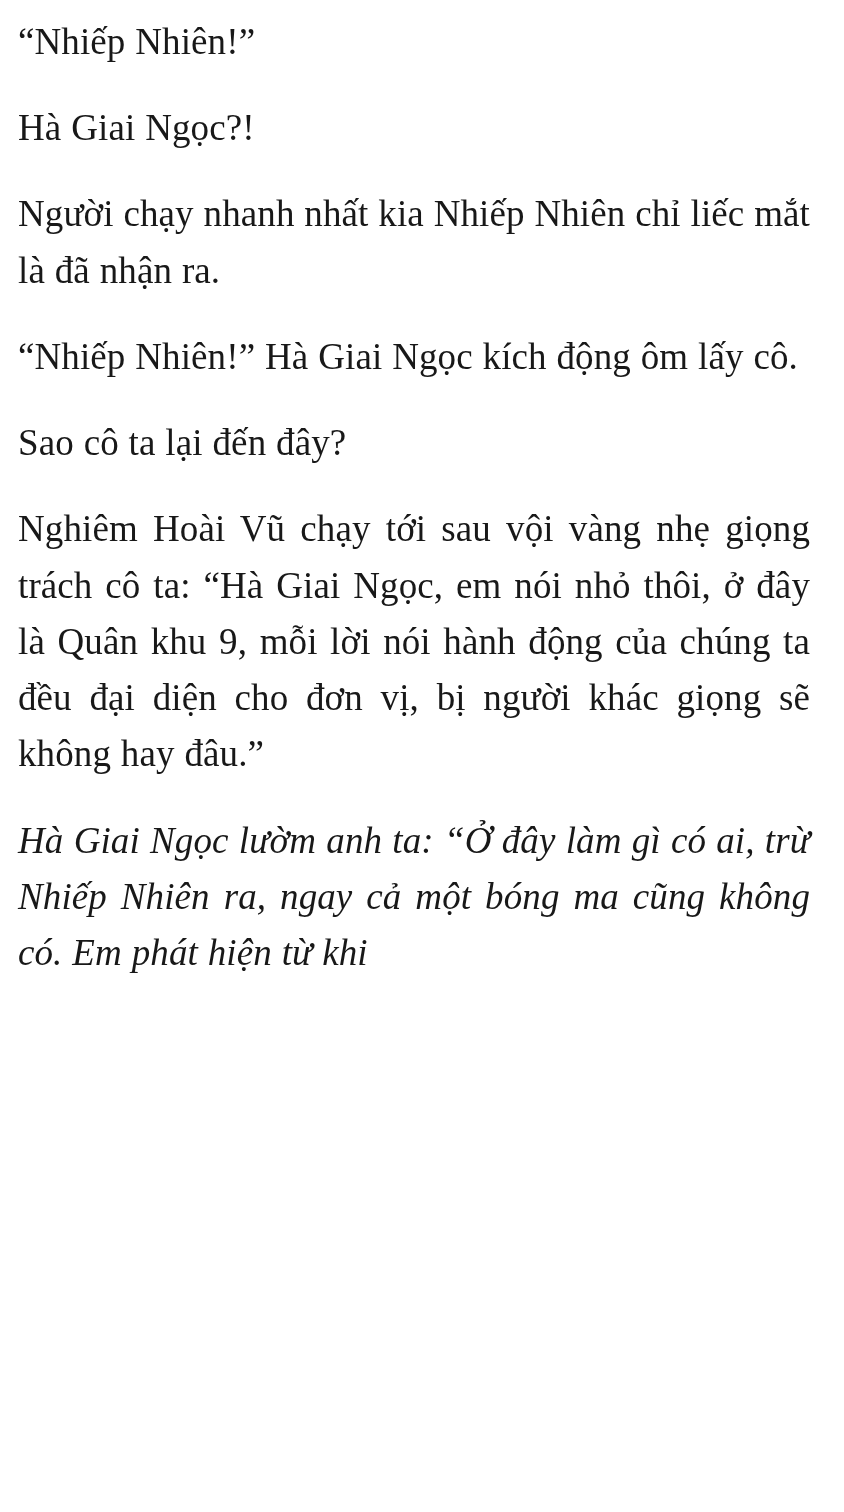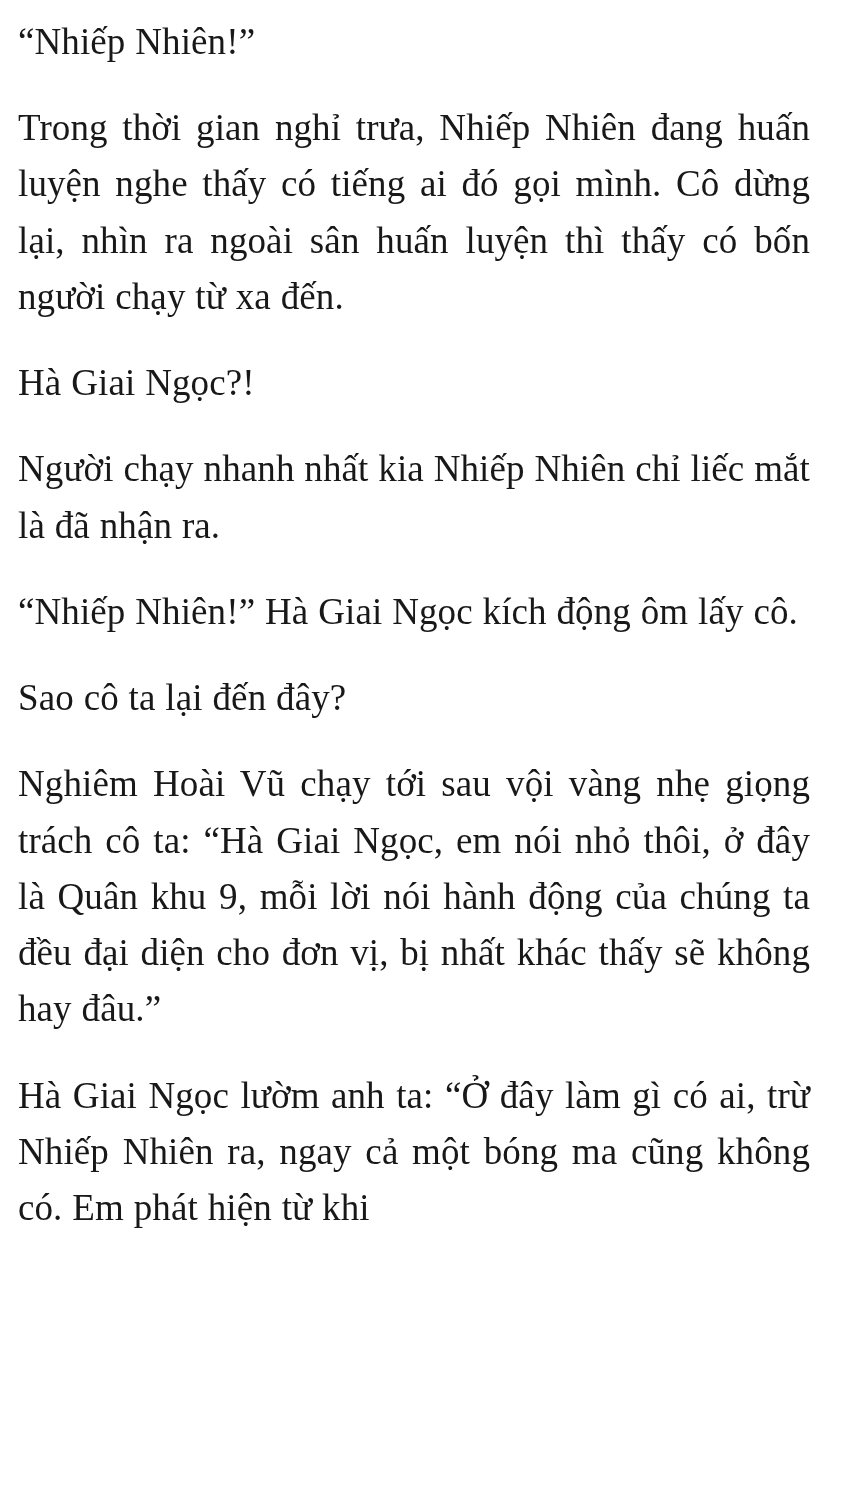--- a/index.html
+++ b/index.html
@@ -27,27 +27,27 @@
     letter-spacing: 0.1px;
     word-spacing: 0.5px;
     color: #181818;
   }
   .para:last-child {
     margin-bottom: 0;
   }
   
   .para.clipped {
     margin-bottom: 0;
+    font-style: italic;
   }
 </style>
 </head>
 <body>
 
 <div class="reader">
   <p class="para">“Nhiếp Nhiên!”</p>
-  <p class="para">Trong thời gian nghỉ trưa, Nhiếp Nhiên đang huấn luyện nghe thấy có tiếng ai đó gọi mình. Cô dừng lại, nhìn ra ngoài sân huấn luyện thì thấy có bốn người chạy từ xa đến.</p>
   <p class="para">Hà Giai Ngọc?!</p>
   <p class="para">Người chạy nhanh nhất kia Nhiếp Nhiên chỉ liếc mắt là đã nhận ra.</p>
   <p class="para">“Nhiếp Nhiên!” Hà Giai Ngọc kích động ôm lấy cô.</p>
   <p class="para">Sao cô ta lại đến đây?</p>
-  <p class="para">Nghiêm Hoài Vũ chạy tới sau vội vàng nhẹ giọng trách cô ta: “Hà Giai Ngọc, em nói nhỏ thôi, ở đây là Quân khu 9, mỗi lời nói hành động của chúng ta đều đại diện cho đơn vị, bị nhất khác thấy sẽ không hay đâu.”</p>
+  <p class="para">Nghiêm Hoài Vũ chạy tới sau vội vàng nhẹ giọng trách cô ta: “Hà Giai Ngọc, em nói nhỏ thôi, ở đây là Quân khu 9, mỗi lời nói hành động của chúng ta đều đại diện cho đơn vị, bị người khác giọng sẽ không hay đâu.”</p>
   <p class="para clipped">Hà Giai Ngọc lườm anh ta: “Ở đây làm gì có ai, trừ Nhiếp Nhiên ra, ngay cả một bóng ma cũng không có. Em phát hiện từ khi</p>
 </div>
 
 </body></html>

